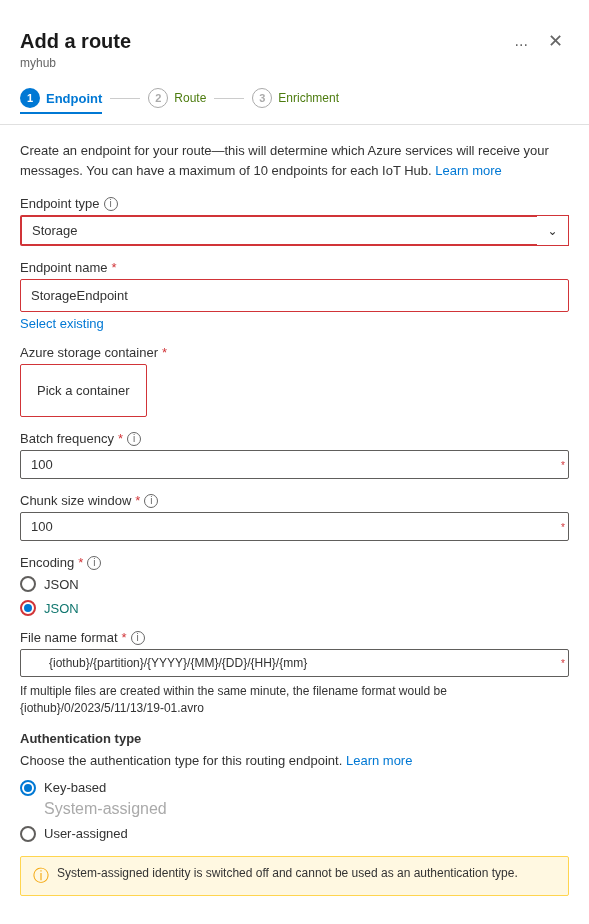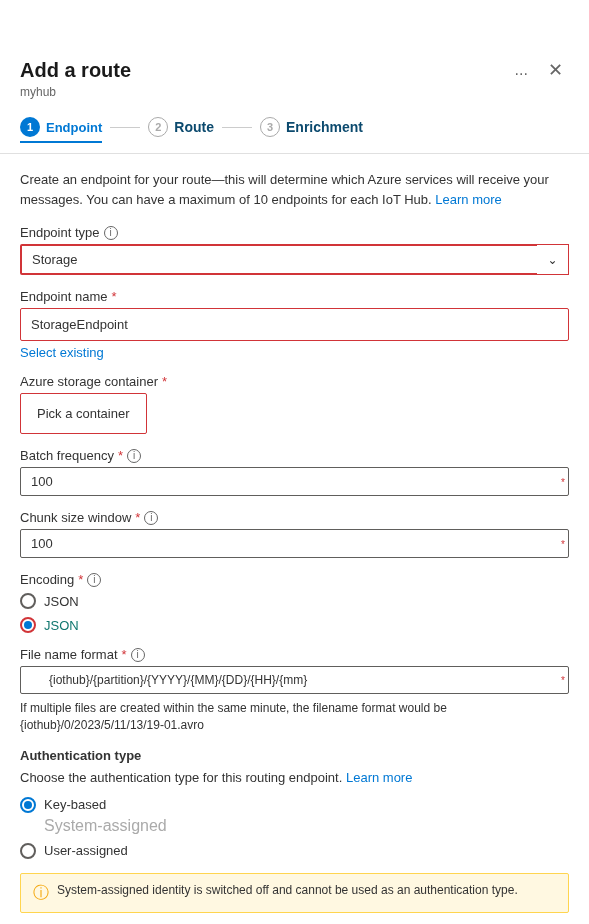--- a/index.html
+++ b/index.html
@@ -12,23 +12,22 @@
       min-height: 924px;
     }
     .panel {
       width: 589px;
       min-height: 924px;
       background: #fff;
       padding: 0;
       position: relative;
     }
     .panel-header {
-      padding: 21px 20px 10px 20px;
+      padding: 28px 20px 10px 20px;
       border-bottom: 1px solid #e0e0e0;
-      margin-top: 36px;
     }
     .panel-title-row {
       display: flex;
       align-items: center;
       justify-content: space-between;
     }
     .panel-title {
       font-size: 20px;
       font-weight: 600;
       color: #1a1a1a;
@@ -94,23 +93,22 @@
     .step-circle-inactive {
       border: 1px solid #aaa;
       color: #aaa;
     }
     .step-label-active {
       color: #0078d4;
       font-weight: 600;
       font-size: 13px;
     }
     .step-label-inactive {
-      color: #0c4a6e;
-      font-size: 14px;
-      font-weight: bold;
+      color: #4d7c0f;
+      font-size: 12px;
     }
     .step-divider {
       width: 30px;
       height: 1px;
       background: #ccc;
       margin: 0 8px;
     }
     .panel-body {
       padding: 16px 20px;
     }
@@ -193,21 +191,21 @@
       color: #0078d4;
       font-size: 13px;
       text-decoration: none;
       display: inline-block;
       margin-top: 4px;
       cursor: pointer;
     }
     .pick-container-btn {
       background: #fff;
       border: 1px solid #d13438;
-      padding: 12px 16px;
+      padding: 18px 16px;
       font-size: 13px;
       color: #333;
       cursor: pointer;
       border-radius: 2px;
       font-weight: 400;
     }
     .number-input-wrapper {
       position: relative;
     }
     .number-input {

